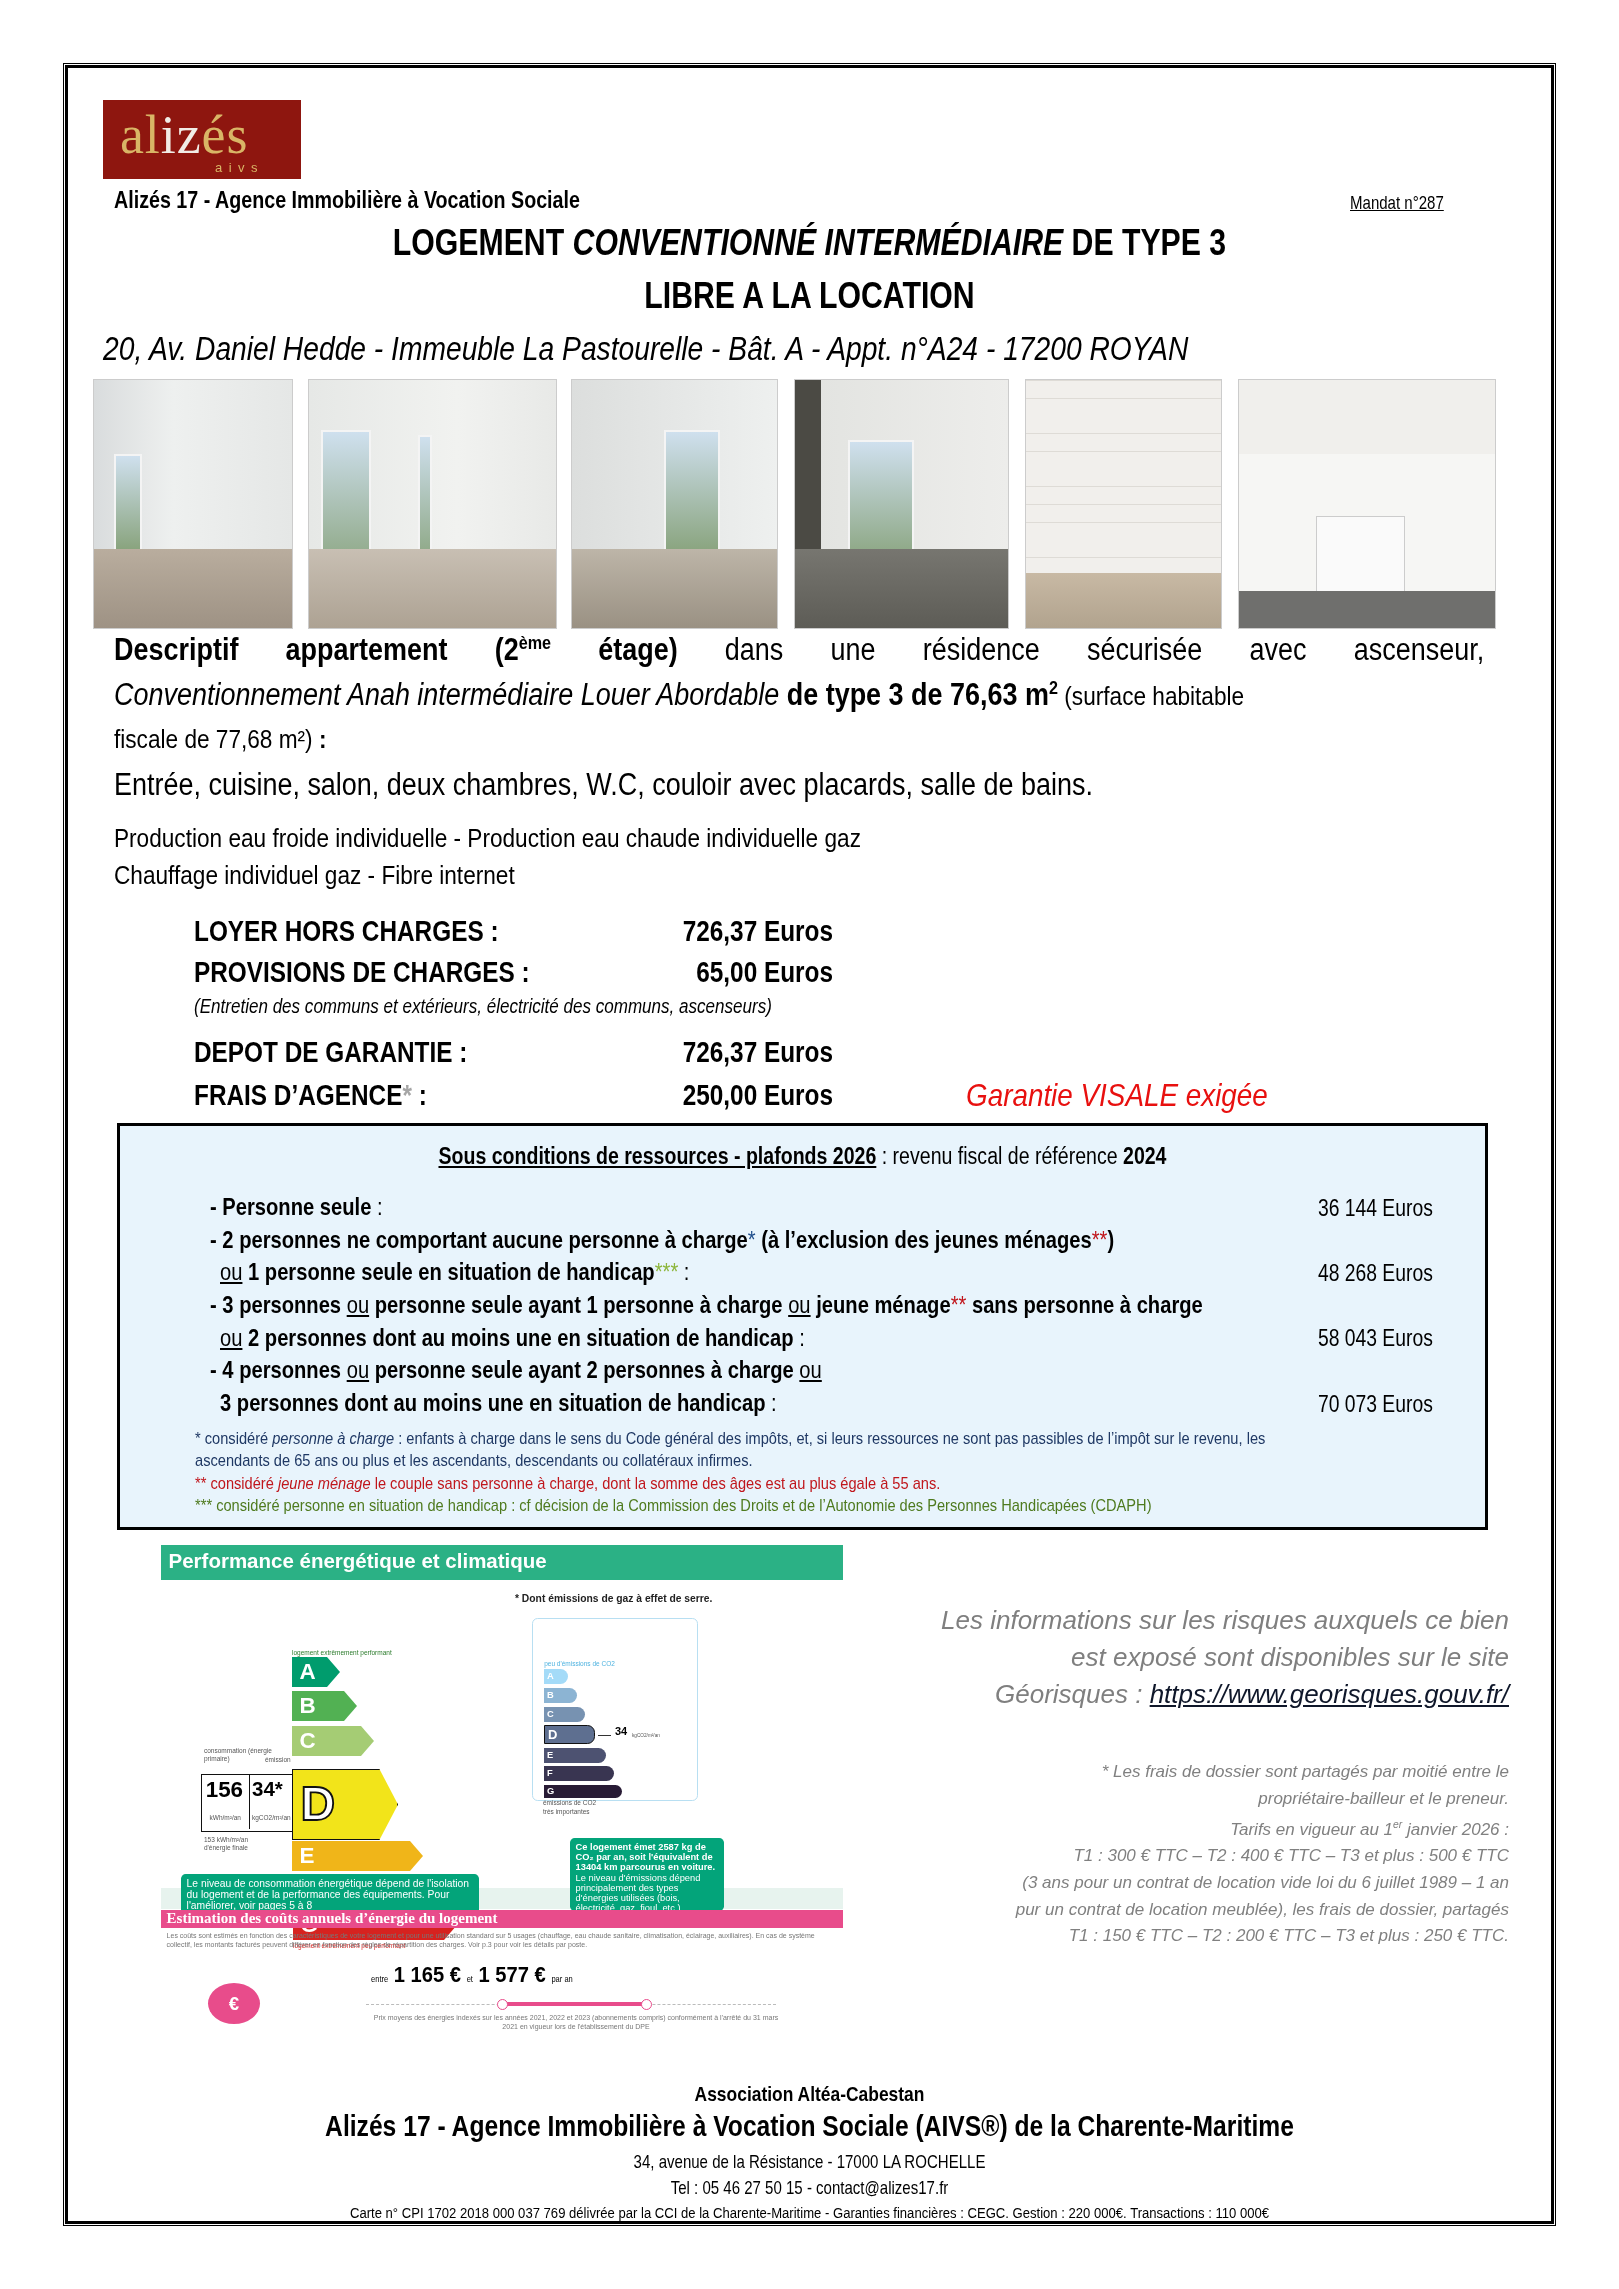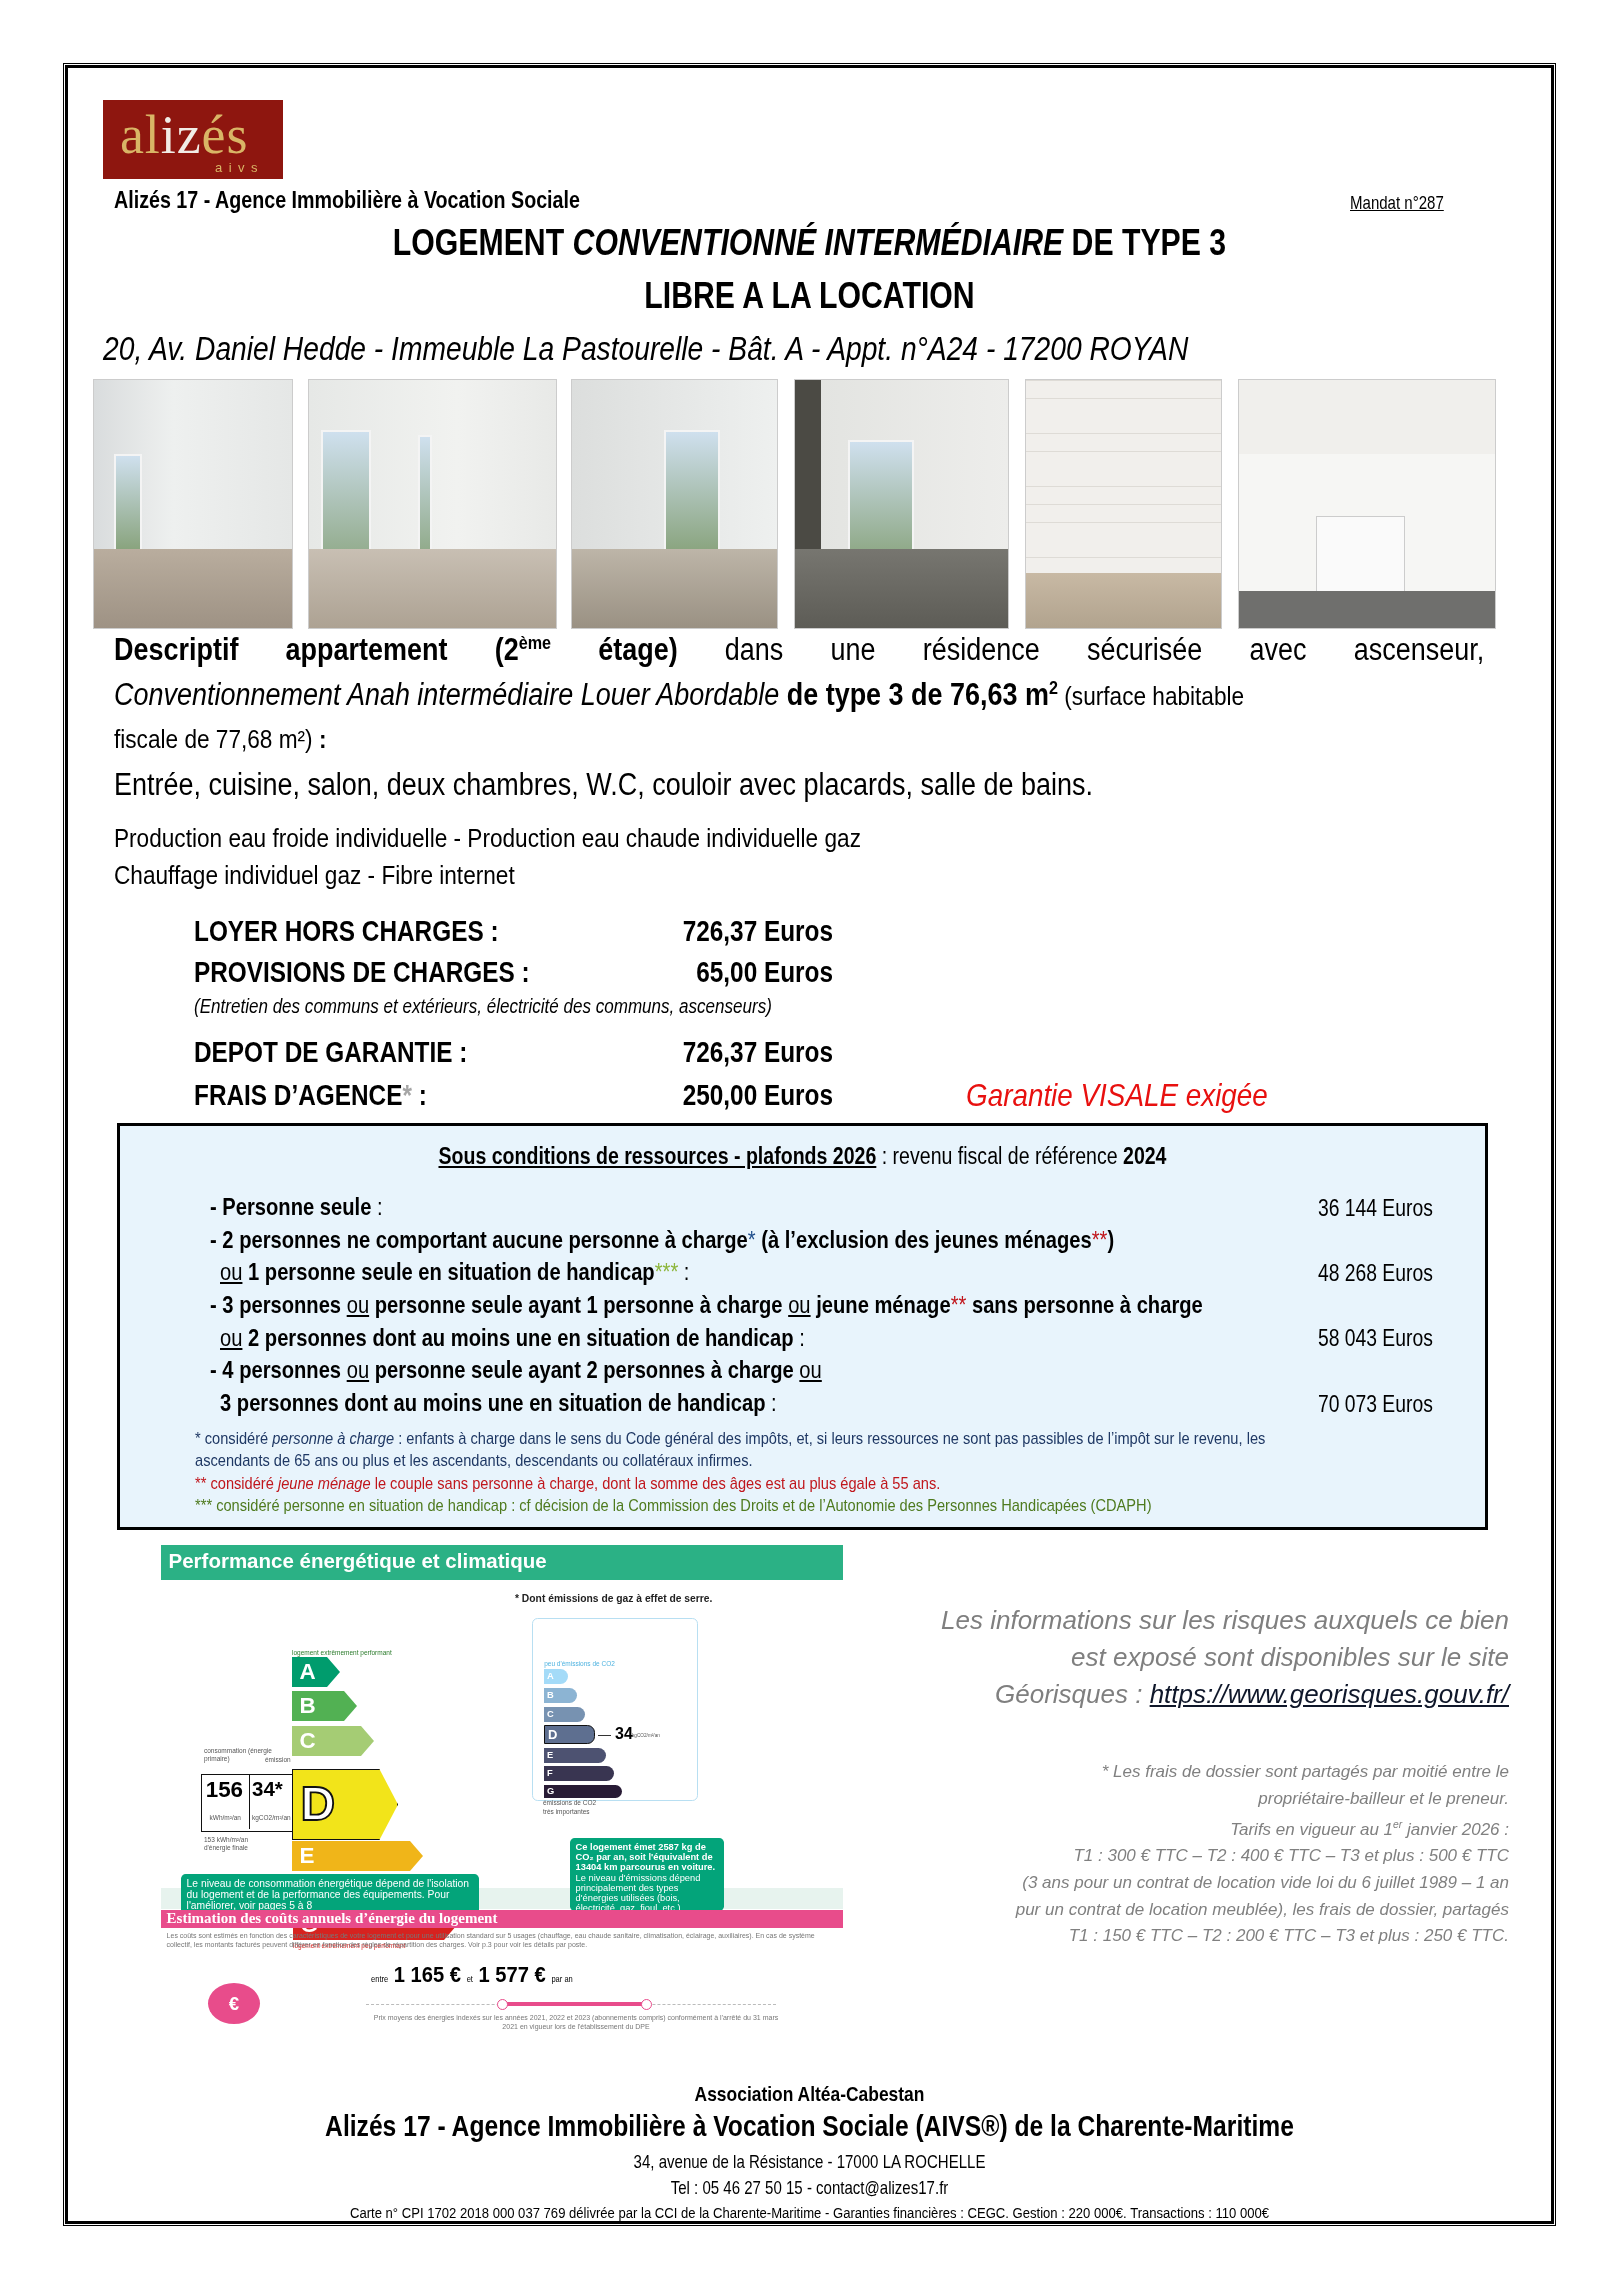--- a/index.html
+++ b/index.html
@@ -5,21 +5,21 @@
   * { box-sizing: border-box; margin: 0; padding: 0; }
   html, body { width: 1619px; height: 2290px; background: #ffffff; }
   body { position: relative; font-family: "Liberation Sans", sans-serif; color: #000; overflow: hidden; }
 
   .frame { position: absolute; left: 65px; top: 65px; width: 1489px; height: 2159px;
     border: 3.7px solid #000; outline: 0.9px solid #000; outline-offset: 1.9px; }
 
   .abs { position: absolute; }
 
   
-  .logo { left: 103px; top: 100px; width: 180px; height: 79px; background: #8E160F; }
+  .logo { left: 103px; top: 100px; width: 198px; height: 79px; background: #8E160F; }
   .logo .word { position: absolute; left: 17px; top: 5.6px; font-family: "Liberation Serif", serif;
     font-size: 54px; color: #D9B566; letter-spacing: 0.9px; line-height: 58px; }
   .logo .word .z { color: #f1ece6; }
   .logo .sub { position: absolute; left: 112px; top: 60px; font-size: 13px; color: #D9B566; letter-spacing: 6.5px; }
 
   .agency-line { left: 114px; top: 186px; font-size: 24px; font-weight: bold; transform: scaleX(0.82); transform-origin: left; }
   .mandat { left: 1350px; top: 193px; font-size: 17.7px; text-decoration: underline; transform: scaleX(0.85); transform-origin: left; }
 
   .title1 { left: 0; width: 1619px; top: 222px; text-align: center; font-size: 36px; font-weight: bold; transform: scaleX(0.84); }
   .title1 i { font-style: italic; }
@@ -239,21 +239,21 @@
 
   <div class="tiny" style="left:89px; top:347px; width:37px; white-space:normal; text-align:right; line-height:8.4px">passoire énergétique</div>
 
   <div class="co2-card">
     <div class="tiny" style="left:11.2px; top:41px; color:#4fb3e0">peu d'émissions de CO2</div>
     <div class="cbar" style="top:50px; width:24px; background:#A4DBF8">A</div>
     <div class="cbar" style="top:69px; width:33px; background:#8CB4D3">B</div>
     <div class="cbar" style="top:88px; width:41px; background:#7792B1">C</div>
     <div class="cbar" style="top:106px; width:51px; height:18.6px; line-height:18.6px; font-size:13px; background:#5E6F90; border:0.9px solid #111">D</div>
     <div class="abs" style="left:65px; top:116px; width:13px; height:0.9px; background:#333"></div>
-    <div class="abs" style="left:82px; top:106px; font-size:16px; font-weight:bold">34</div>
+    <div class="abs" style="left:82px; top:106px; font-size:11px; font-weight:bold">34</div>
     <div class="tiny" style="left:99px; top:114px; font-size:4.7px">kgCO2/m²/an</div>
     <div class="cbar" style="top:129px; width:62px; background:#4D5271">E</div>
     <div class="cbar" style="top:147px; width:70px; background:#393551">F</div>
     <div class="cbar" style="top:166px; width:78px; background:#281B35; height:13px; line-height:13px">G</div>
   </div>
 </div>
 
 <div class="abs bar" style="left:293px; top:1910px; width:164px; background:#D7221F">G</div>
 <div class="abs tiny" style="left:293px; top:1942px; color:#D7221F">logement extrêmement peu performant</div>
 <div class="abs tiny" style="left:543px; top:1799px">émissions de CO2</div>

